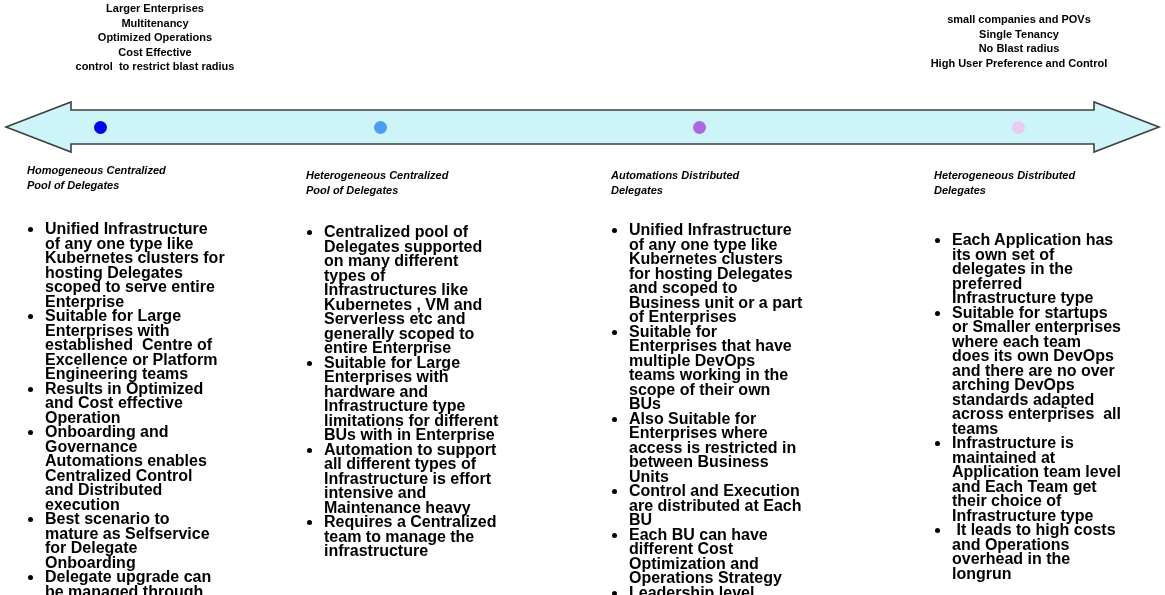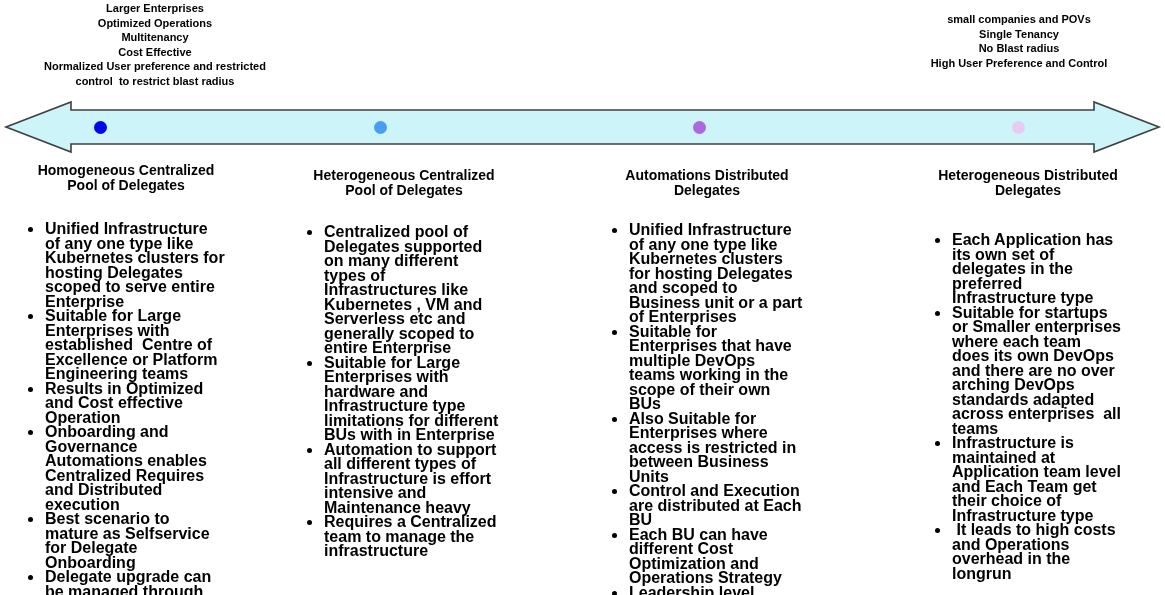--- a/index.html
+++ b/index.html
@@ -42,24 +42,24 @@
   .dot.d4 { left:1011.5px; }
 
   
   .col { position:absolute; }
   .col.c1 { left:27px;  top:163px; width:198px; }
   .col.c2 { left:306px; top:168px; width:196px; }
   .col.c3 { left:611px; top:168px; width:192px; }
   .col.c4 { left:934px; top:168px; width:188px; }
 
   .col-heading {
-    font-size:14px;
+    font-size:11px;
     line-height:14.5px;
-    text-align:center;
     font-weight:700;
+    font-style:italic;
   }
 
   ul.bullets {
     list-style:disc outside;
     padding-left:17px;
     font-size:16px;
     line-height:14.5px;
   }
   .c1 ul.bullets { margin-top:30px; }
   .c2 ul.bullets { margin-top:28px; }
@@ -67,24 +67,23 @@
   .c4 ul.bullets { margin-top:36px; }
   ul.bullets li { padding-left:1px; white-space:pre-wrap; }
 </style>
 </head>
 <body>
 
 <div class="canvas">
 
   <div class="annotation left">
       <div>Larger Enterprises</div>
+      <div>Multitenancy</div>
       <div>Optimized Operations</div>
-      <div>Multitenancy</div>
       <div>Cost Effective</div>
-      <div>Normalized User preference and restricted</div>
       <div>control  to restrict blast radius</div>
     </div>
 
   <div class="annotation right">
       <div>small companies and POVs</div>
       <div>Single Tenancy</div>
       <div>No Blast radius</div>
       <div>High User Preference and Control</div>
     </div>
 
@@ -100,21 +99,21 @@
 
   <section class="col c1">
     <h3 class="col-heading">
         <div>Homogeneous Centralized</div>
         <div>Pool of Delegates</div>
       </h3>
     <ul class="bullets">
         <li>Unified Infrastructure of any one type like Kubernetes clusters for hosting Delegates scoped to serve entire Enterprise</li>
         <li>Suitable for Large Enterprises with established  Centre of Excellence or Platform Engineering teams</li>
         <li>Results in Optimized and Cost effective Operation</li>
-        <li>Onboarding and Governance Automations enables Centralized Requires and Distributed execution</li>
+        <li>Onboarding and Governance Automations enables Centralized Control and Distributed execution</li>
         <li>Best scenario to mature as Selfservice for Delegate Onboarding</li>
         <li>Delegate upgrade can be managed through Blue/Green or Canary for seamless upgrade</li>
         <li>Metrics and Dashboards to provide insights on Delegate availability and usage</li>
       </ul>
   </section>
 
   <section class="col c2">
     <h3 class="col-heading">
         <div>Heterogeneous Centralized</div>
         <div>Pool of Delegates</div>

